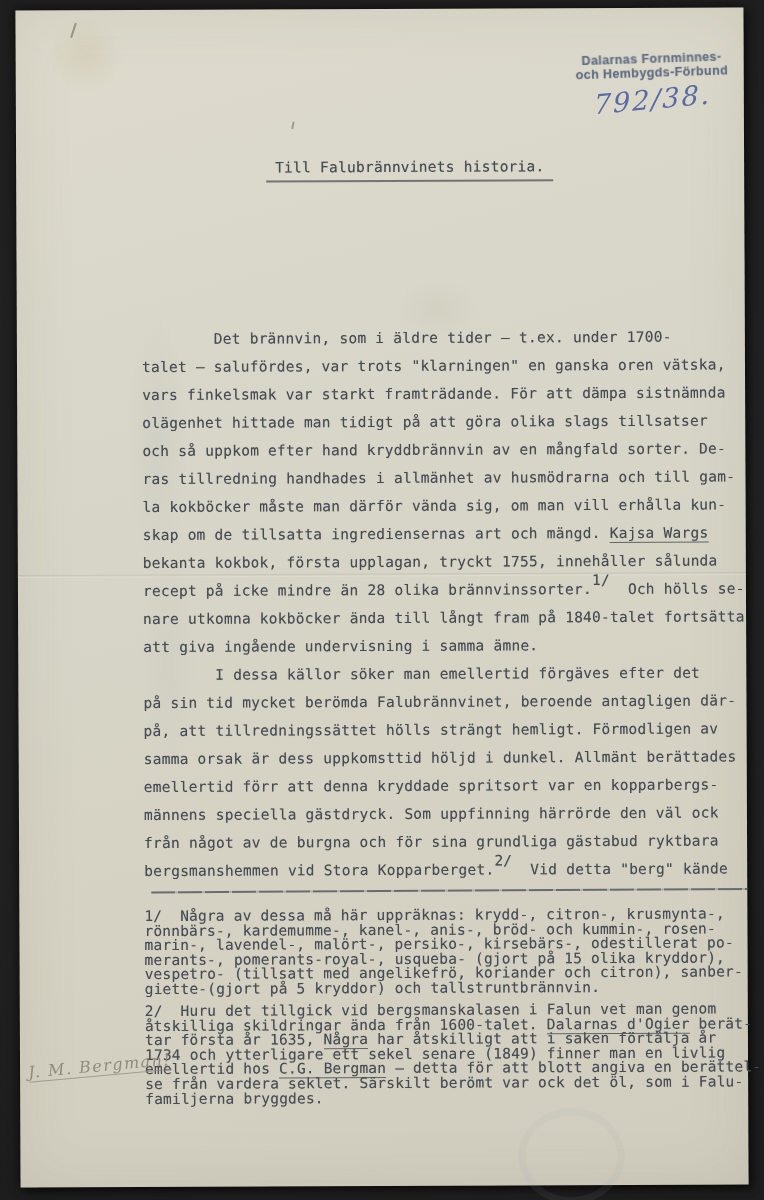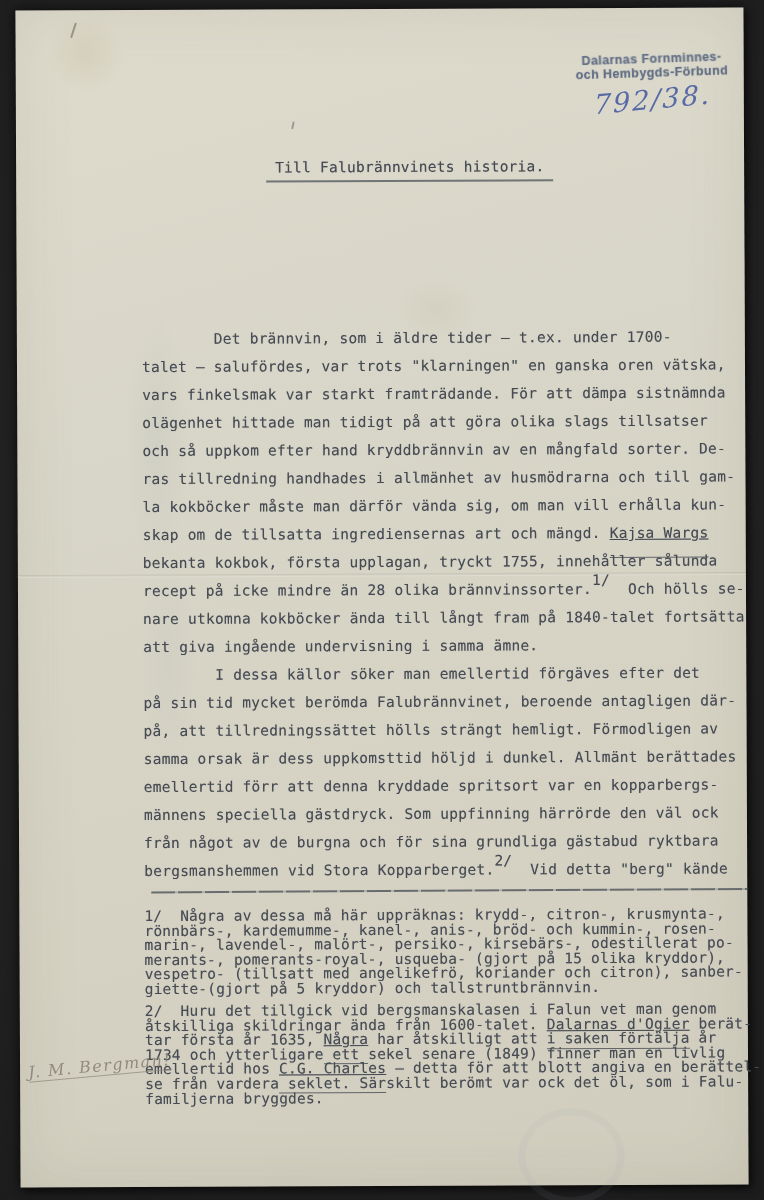--- a/index.html
+++ b/index.html
@@ -60,21 +60,21 @@
     transform:rotate(-.08deg);
   }
   .footnote{
     position:absolute;left:125px;width:625px;
     font-size:14.5px;line-height:14.6px;letter-spacing:.2px;color:#464b54;
     text-shadow:0 0 .7px rgba(70,75,84,.4);
   }
   .footnote.fn1{top:899px;}
   .footnote.fn2{top:994px;}
   .tline{white-space:pre;}
-  .seg-u{border-bottom:1.6px solid rgba(69,74,83,.8);padding-bottom:16px;text-decoration:underline;}
+  .seg-u{border-bottom:1.6px solid rgba(69,74,83,.8);padding-bottom:1px;}
   .seg-sup{position:relative;top:-9px;}
   .margin-note{
     position:absolute;left:8px;top:1046px;
     font-family:"DejaVu Serif", serif;font-style:italic;font-size:16px;letter-spacing:1.5px;
     color:#8b8577;transform:rotate(-5deg);opacity:.92;
     text-decoration:underline;text-decoration-thickness:1px;text-underline-offset:4px;
     text-decoration-color:rgba(139,133,119,.75);
   }
 </style>
 </head>
@@ -126,21 +126,21 @@
         <div class="tline"><span>marin-, lavendel-, malört-, persiko-, kirsebärs-, odestillerat po-</span></div>
         <div class="tline"><span>merants-, pomerants-royal-, usqueba- (gjort på 15 olika kryddor),</span></div>
         <div class="tline"><span>vespetro- (tillsatt med angelikefrö, koriander och citron), sanber-</span></div>
         <div class="tline"><span>giette-(gjort på 5 kryddor) och tallstruntbrännvin.</span></div>
       </div>
     <div class="footnote fn2">
         <div class="tline"><span>2/  Huru det tillgick vid bergsmanskalasen i Falun vet man genom</span></div>
         <div class="tline"><span>åtskilliga skildringar ända från 1600-talet. </span><span class="seg-u">Dalarnas d'Ogier</span><span> berät-</span></div>
         <div class="tline"><span>tar första år 1635, </span><span class="seg-u">Några</span><span> har åtskilligt att i saken förtälja år</span></div>
         <div class="tline"><span>1734 och ytterligare ett sekel senare (1849) finner man en livlig</span></div>
-        <div class="tline"><span>emellertid hos </span><span class="seg-u">C.G. Charles</span><span> – detta för att blott angiva en berättel-</span></div>
+        <div class="tline"><span>emellertid hos </span><span class="seg-u">C.G. Bergman</span><span> – detta för att blott angiva en berättel-</span></div>
         <div class="tline"><span>se från vardera seklet. Särskilt berömt var ock det öl, som i Falu-</span></div>
         <div class="tline"><span>familjerna bryggdes.</span></div>
       </div>
 
     <div class="margin-note">J. M. Bergman!</div>
 
     <div class="ghost-ring"></div>
   </div>
 </div>
 

